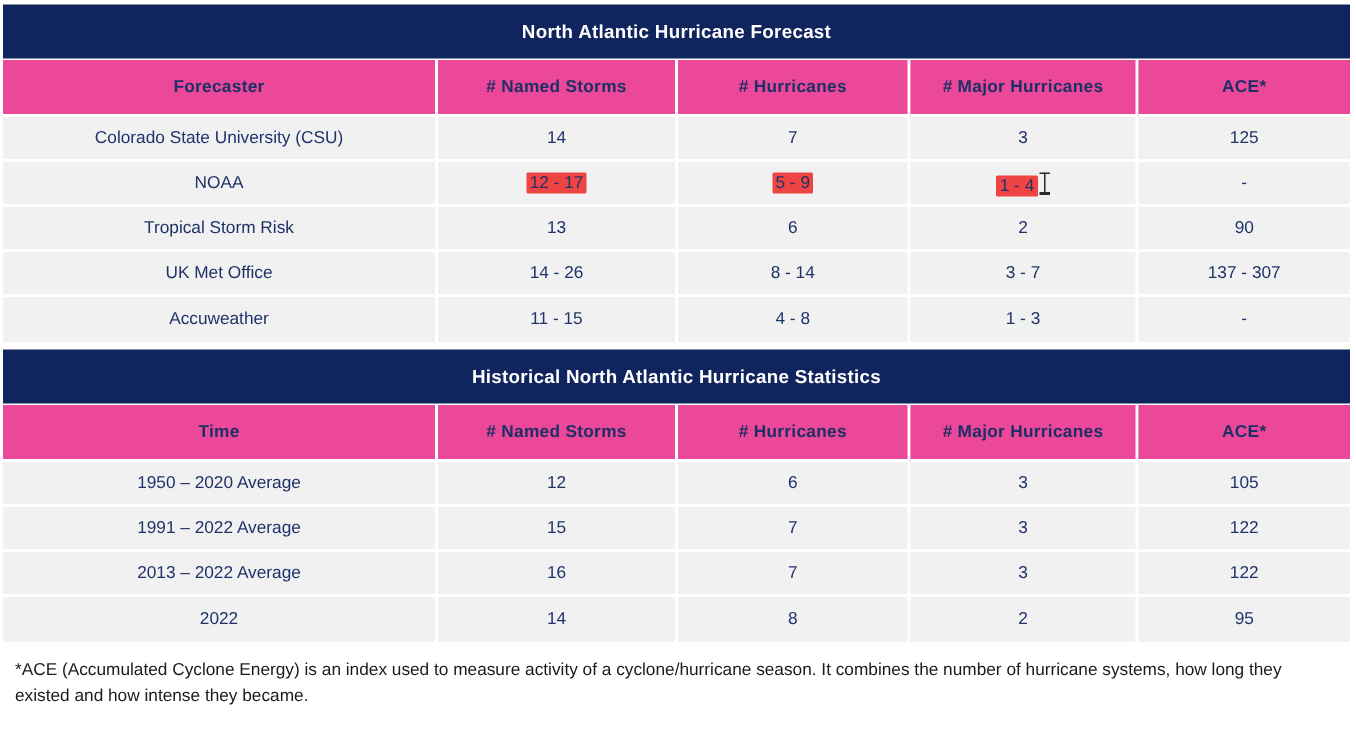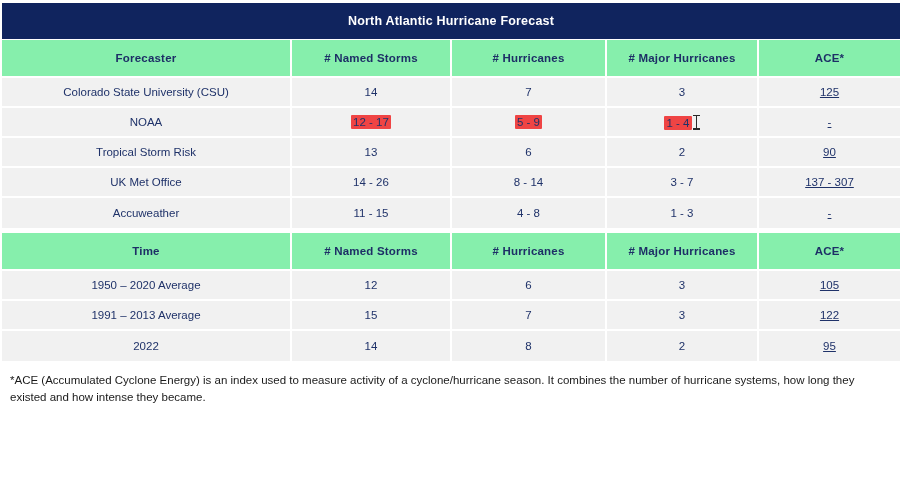--- a/index.html
+++ b/index.html
@@ -37,21 +37,21 @@
     font-weight: bold;
     text-align: center;
     height: 34px;
     line-height: 34px;
     letter-spacing: 0.2px;
     border-bottom: 1px solid #ffffff;
   }
 
   .hdr-row { height: 38px; }
   .hdr-cell {
-    background: #86efac;
+    background: #ec4899;
     color: #1d2f66;
     font-size: 11.5px;
     font-weight: bold;
     text-align: center;
     vertical-align: middle;
     border-right: 2px solid #ffffff;
     border-bottom: 2px solid #ffffff;
     letter-spacing: 0.2px;
   }
   .hdr-cell:last-child { border-right: none; }
@@ -60,21 +60,21 @@
   .data-cell {
     background: #f1f1f1;
     color: #1f3269;
     font-size: 11.5px;
     text-align: center;
     vertical-align: middle;
     border-right: 2px solid #ffffff;
     border-bottom: 2px solid #ffffff;
     white-space: nowrap;
   }
-  .data-cell:last-child { border-right: none; text-decoration: underline; }
+  .data-cell:last-child { border-right: none; }
   .data-row:last-child .data-cell { border-bottom: none; }
 
   
   .sel {
     background: #ef4444;
     padding: 1px 2px;
     border-radius: 1px;
   }
 
   
@@ -202,39 +202,49 @@
 
   <table class="table-block">
     <colgroup>
       <col class="c0">
         <col class="c1">
         <col class="c2">
         <col class="c3">
         <col class="c4">
     </colgroup>
     <thead>
+      <tr>
+        <th class="banner" colspan="5">Historical North Atlantic Hurricane Statistics</th>
+      </tr>
       <tr class="hdr-row">
         <th class="hdr-cell">Time</th>
         <th class="hdr-cell"># Named Storms</th>
         <th class="hdr-cell"># Hurricanes</th>
         <th class="hdr-cell"># Major Hurricanes</th>
         <th class="hdr-cell">ACE*</th>
       </tr>
     </thead>
     <tbody>
       <tr class="data-row">
         <td class="data-cell">1950 – 2020 Average</td>
         <td class="data-cell">12</td>
         <td class="data-cell">6</td>
         <td class="data-cell">3</td>
         <td class="data-cell">105</td>
       </tr>
       <tr class="data-row">
-        <td class="data-cell">1991 – 2013 Average</td>
+        <td class="data-cell">1991 – 2022 Average</td>
         <td class="data-cell">15</td>
+        <td class="data-cell">7</td>
+        <td class="data-cell">3</td>
+        <td class="data-cell">122</td>
+      </tr>
+      <tr class="data-row">
+        <td class="data-cell">2013 – 2022 Average</td>
+        <td class="data-cell">16</td>
         <td class="data-cell">7</td>
         <td class="data-cell">3</td>
         <td class="data-cell">122</td>
       </tr>
       <tr class="data-row">
         <td class="data-cell">2022</td>
         <td class="data-cell">14</td>
         <td class="data-cell">8</td>
         <td class="data-cell">2</td>
         <td class="data-cell">95</td>

